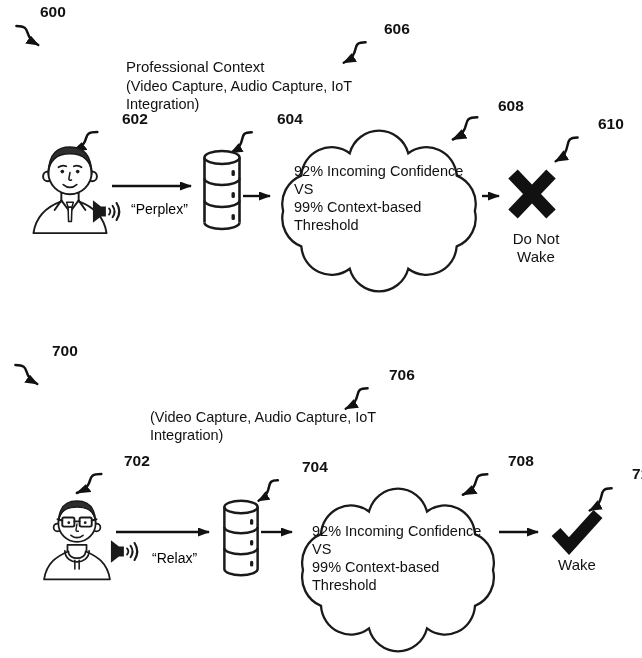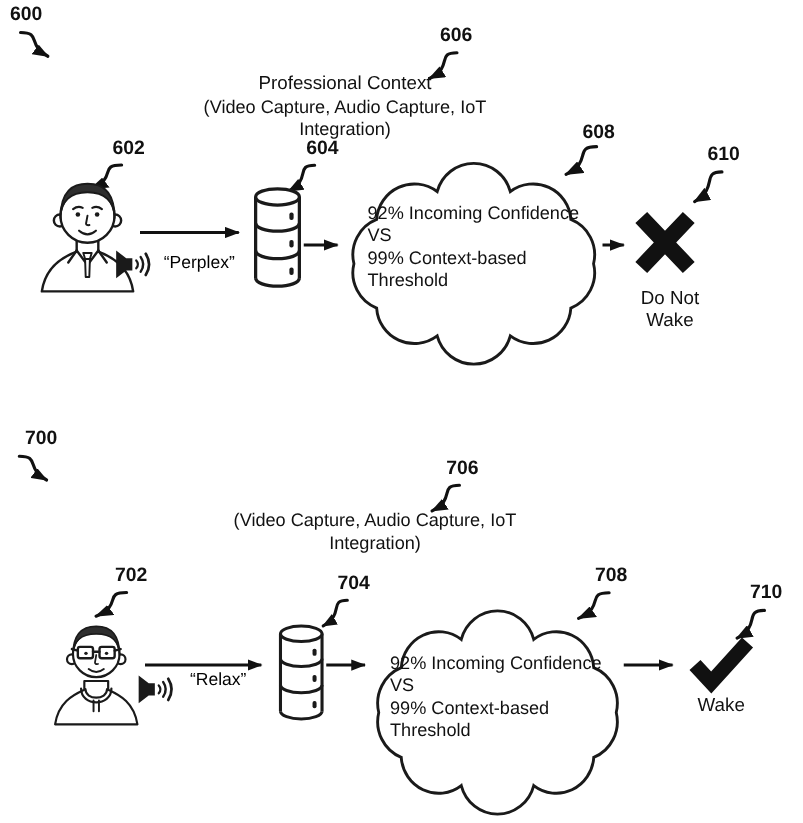--- a/index.html
+++ b/index.html
@@ -1,20 +1,20 @@
 <!DOCTYPE html>
 <html><head>
 <meta charset="utf-8">
 <style>
   html,body{margin:0;padding:0;background:#ffffff;}
   .page{position:relative;width:642px;height:658px;background:#ffffff;
         font-family:"Liberation Sans",sans-serif;color:#111;overflow:hidden;}
   .page svg{position:absolute;overflow:visible;display:block;}
-  .ref{position:absolute;font-weight:700;font-size:15.5px;color:#111;white-space:nowrap;}
-  .ctx{position:absolute;text-align:center;color:#111;}
+  .ref{position:absolute;font-weight:700;font-size:15.5px;color:#111;white-space:nowrap;margin-left:32px;}
+  .ctx{position:absolute;text-align:left;color:#111;}
   .ctx .t{font-size:15px;line-height:20px;}
   .ctx .s{font-size:14.5px;line-height:18px;}
   .cloudtxt{position:absolute;text-align:left;font-size:14.5px;line-height:18px;color:#111;}
   .speech{position:absolute;font-size:14px;color:#000000;white-space:nowrap;}
   .outcome{position:absolute;text-align:center;font-size:15px;line-height:18px;color:#111;}
 </style>
 </head>
 <body>
 
 <div class="page">
@@ -179,21 +179,21 @@
   </svg>
 
   <svg style="left:110px;top:539px;width:34px;height:25px" viewBox="0 0 36 28">
     <polygon points="0,1.5 0,26.5 9,19.5 14.5,19.5 14.5,8.5 9,8.5" fill="#1a1a1a"></polygon>
     <g fill="none" stroke="#1a1a1a" stroke-linecap="round">
       <path d="M18,10.5 Q21,14 18,17.5" stroke-width="2"></path>
       <path d="M22,7.5 Q26.5,14 22,20.5" stroke-width="2.2"></path>
       <path d="M26.5,4.5 Q32.5,14 26.5,23.5" stroke-width="2.4"></path>
     </g>
   </svg>
-  <div class="speech" style="left:152px;top:535px">“Relax”</div>
+  <div class="speech" style="left:152px;top:550px">“Relax”</div>
 
   <div class="ref" style="left:270px;top:458px">704</div>
   <svg style="left:250px;top:478px;width:30px;height:26px" viewBox="0 0 28 24" preserveAspectRatio="none">
     <path d="M26,2 C12,2 24,12 8,21" fill="none" stroke="#111" stroke-width="2.5" stroke-linecap="round" vector-effect="non-scaling-stroke" marker-end="url(#ah2)"></path>
   </svg>
 
   <svg style="left:222px;top:498px;width:38px;height:80px" viewBox="0 0 40 84" preserveAspectRatio="none">
     <g stroke="#1a1a1a" stroke-width="2.6" fill="none">
       <path d="M2.5,9.5 L2.5,74.5 M37.5,9.5 L37.5,74.5"></path>
       <path d="M2.5,74.5 A17.5,6.5 0 0 0 37.5,74.5"></path>

